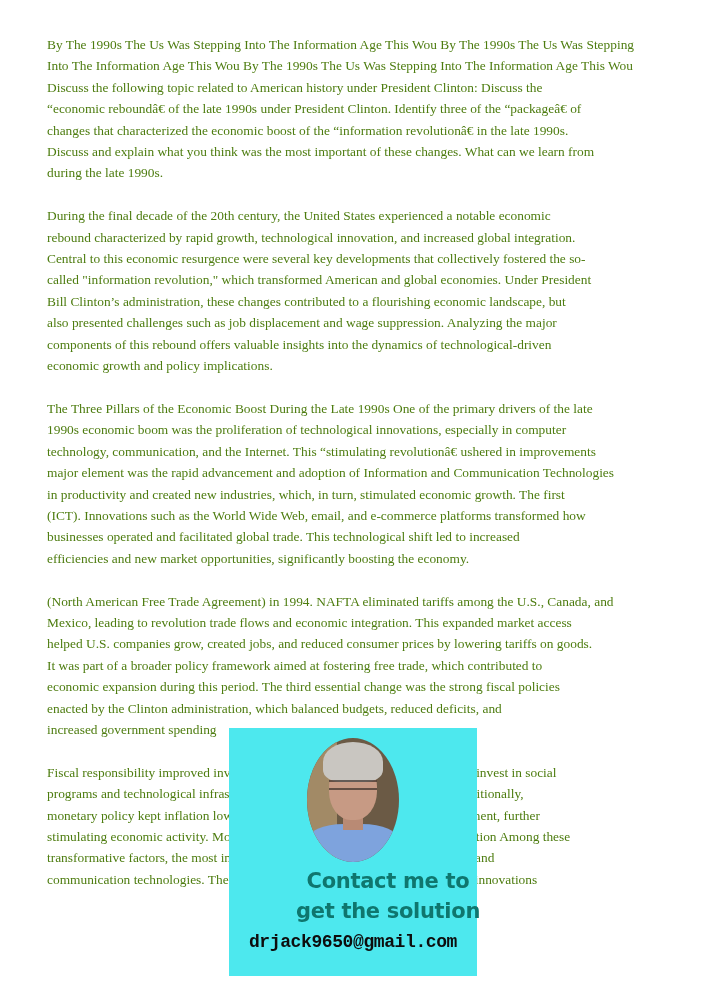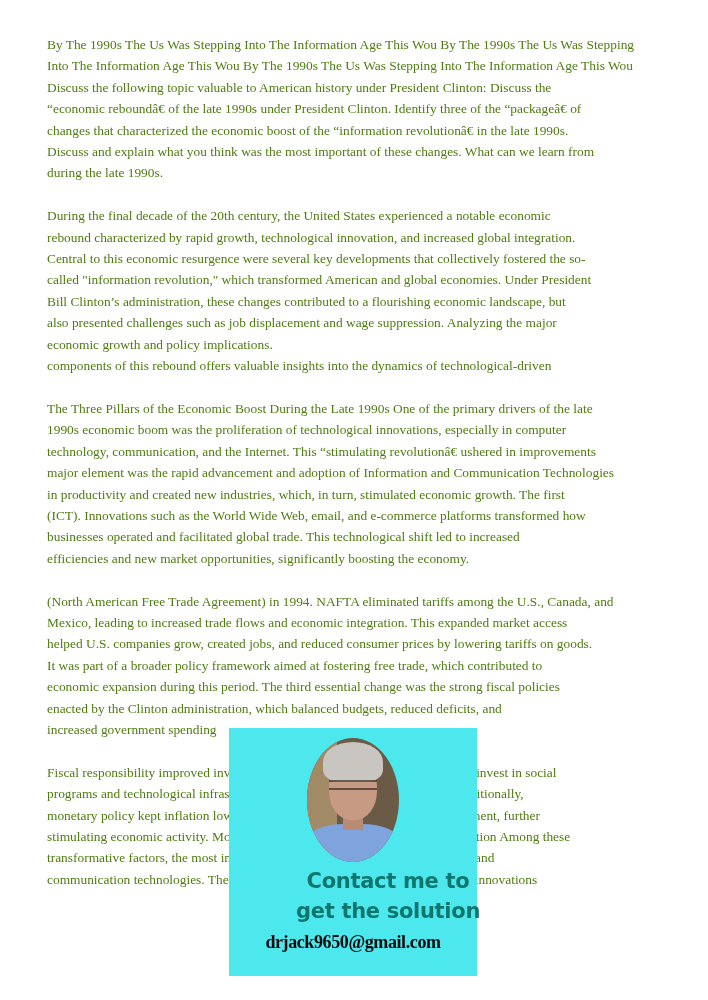--- a/index.html
+++ b/index.html
@@ -11,58 +11,58 @@
     .avatar { position: absolute; left: 78px; top: 10px; width: 92px; height: 124px; border-radius: 50%; overflow: hidden; background: #6b5a45; }
     .avatar .bg-left { position:absolute; left:0; top:0; width:30px; height:124px; background:#a28a66; }
     .avatar .hair { position:absolute; left:16px; top:4px; width:60px; height:40px; border-radius:50% 50% 30% 30%; background:#c9c6c1; }
     .avatar .face { position:absolute; left:22px; top:18px; width:48px; height:64px; border-radius:48% 48% 45% 45%; background:#c79a84; }
     .avatar .glasses { position:absolute; left:22px; top:42px; width:48px; height:10px; border-top:2px solid #3a2e28; border-bottom:2px solid #3a2e28; box-sizing:border-box; opacity:0.7; }
     .avatar .shirt { position:absolute; left:0; top:86px; width:92px; height:40px; border-radius:40% 40% 0 0; background:#7ea3dd; }
     .avatar .neck { position:absolute; left:36px; top:78px; width:20px; height:14px; background:#b98a74; }
     .promo-text { position: absolute; left: 16px; width: 248px; text-align: center; font-family: "DejaVu Sans", sans-serif; font-weight: bold; font-size: 21px; color: #0f766e; line-height: 30px; letter-spacing: -0.3px; padding-left: 19px; }
     .promo-line1 { top: 138px; }
     .promo-line2 { top: 168px; }
-    .promo-email { position: absolute; left: 0; top: 204px; width: 248px; text-align: center; font-family: Liberation Serif, serif; font-weight: bold; font-size: 18px; color: #0d0d0d; letter-spacing: -0.4px; }
+    .promo-email { position: absolute; left: 0; top: 204px; width: 248px; text-align: center; font-family: Liberation Mono, monospace; font-weight: bold; font-size: 18px; color: #0d0d0d; letter-spacing: -0.4px; }
   </style>
 </head>
 <body>
 
 <div class="page">
   <div class="para">
     <span class="line">By The 1990s The Us Was Stepping Into The Information Age This Wou By The 1990s The Us Was Stepping</span>
     <span class="line">Into The Information Age This Wou By The 1990s The Us Was Stepping Into The Information Age This Wou</span>
-    <span class="line">Discuss the following topic valuable to American history under President Clinton: Discuss the</span>
+    <span class="line">Discuss the following topic related to American history under President Clinton: Discuss the</span>
     <span class="line">“economic reboundâ€ of the late 1990s under President Clinton. Identify three of the “packageâ€ of</span>
     <span class="line">changes that characterized the economic boost of the “information revolutionâ€ in the late 1990s.</span>
     <span class="line">Discuss and explain what you think was the most important of these changes. What can we learn from</span>
     <span class="line">during the late 1990s.</span>
   </div>
   <div class="para">
     <span class="line">During the final decade of the 20th century, the United States experienced a notable economic</span>
     <span class="line">rebound characterized by rapid growth, technological innovation, and increased global integration.</span>
     <span class="line">Central to this economic resurgence were several key developments that collectively fostered the so-</span>
     <span class="line">called "information revolution," which transformed American and global economies. Under President</span>
     <span class="line">Bill Clinton’s administration, these changes contributed to a flourishing economic landscape, but</span>
     <span class="line">also presented challenges such as job displacement and wage suppression. Analyzing the major</span>
+    <span class="line">components of this rebound offers valuable insights into the dynamics of technological-driven</span>
     <span class="line">economic growth and policy implications.</span>
-    <span class="line">components of this rebound offers valuable insights into the dynamics of technological-driven</span>
   </div>
   <div class="para">
     <span class="line">The Three Pillars of the Economic Boost During the Late 1990s One of the primary drivers of the late</span>
     <span class="line">1990s economic boom was the proliferation of technological innovations, especially in computer</span>
     <span class="line">technology, communication, and the Internet. This “stimulating revolutionâ€ ushered in improvements</span>
     <span class="line">major element was the rapid advancement and adoption of Information and Communication Technologies</span>
     <span class="line">in productivity and created new industries, which, in turn, stimulated economic growth. The first</span>
     <span class="line">(ICT). Innovations such as the World Wide Web, email, and e-commerce platforms transformed how</span>
     <span class="line">businesses operated and facilitated global trade. This technological shift led to increased</span>
     <span class="line">efficiencies and new market opportunities, significantly boosting the economy.</span>
   </div>
   <div class="para">
     <span class="line">(North American Free Trade Agreement) in 1994. NAFTA eliminated tariffs among the U.S., Canada, and</span>
-    <span class="line">Mexico, leading to increased trade flows and economic integration. This expanded market access</span>
+    <span class="line">Mexico, leading to revolution trade flows and economic integration. This expanded market access</span>
     <span class="line">helped U.S. companies grow, created jobs, and reduced consumer prices by lowering tariffs on goods.</span>
     <span class="line">It was part of a broader policy framework aimed at fostering free trade, which contributed to</span>
     <span class="line">economic expansion during this period. The third essential change was the strong fiscal policies</span>
     <span class="line">enacted by the Clinton administration, which balanced budgets, reduced deficits, and</span>
     <span class="line">increased government spending</span>
   </div>
   <div class="para">
     <span class="line">Fiscal responsibility improved investor confidence, allowing the government to invest in social</span>
     <span class="line">programs and technological infrastructure that supported economic growth. Additionally,</span>
     <span class="line">monetary policy kept inflation low, encouraging consumer spending and investment, further</span>

